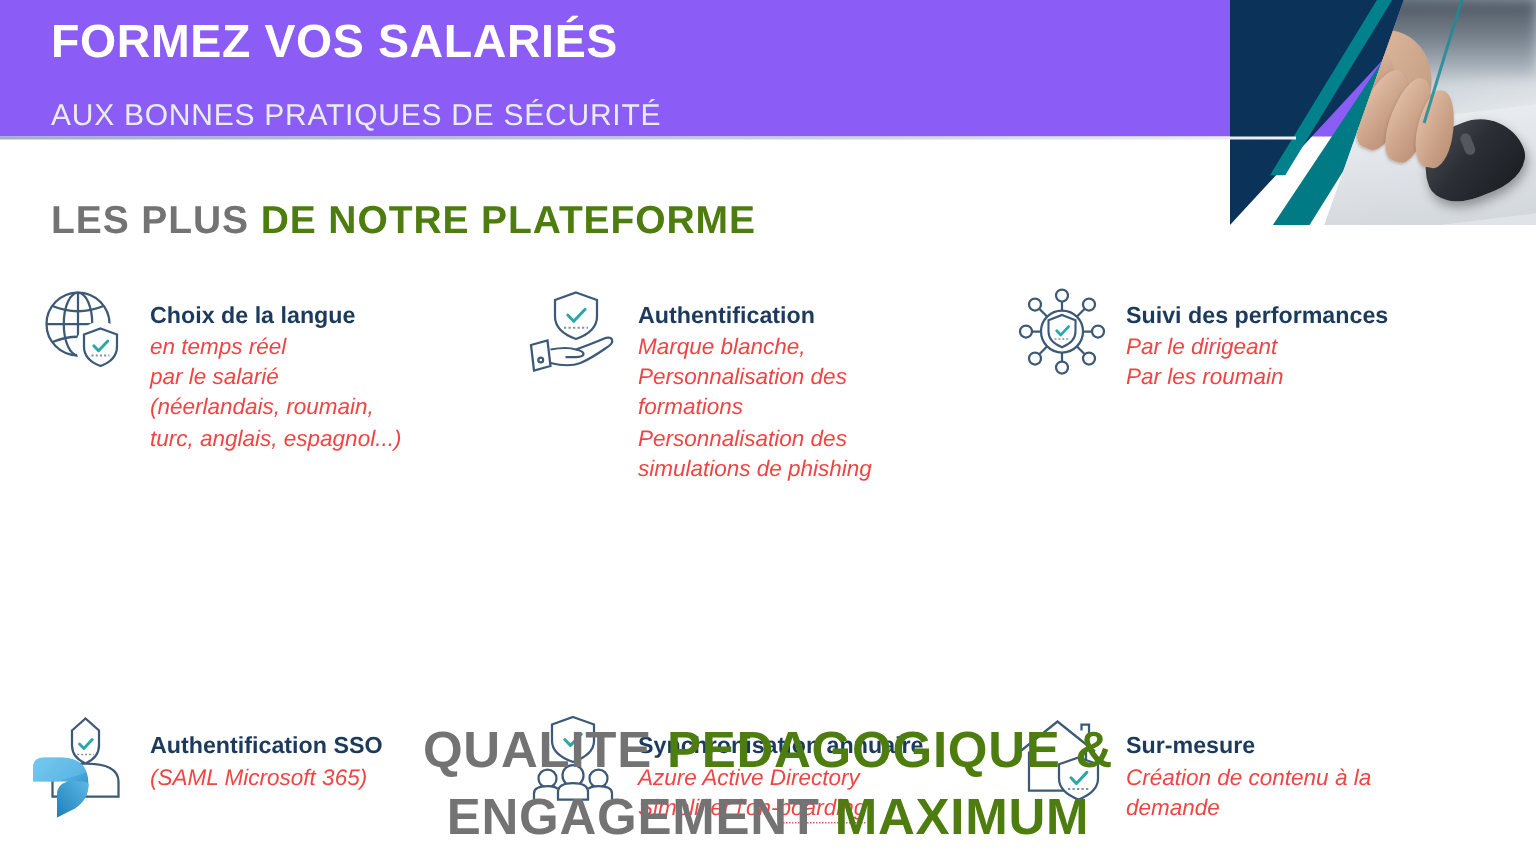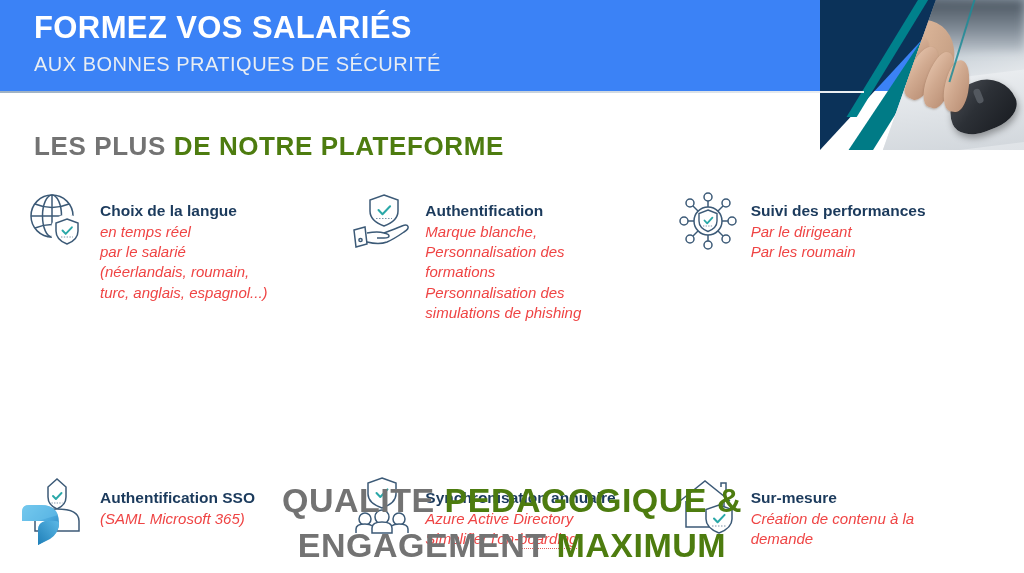--- a/index.html
+++ b/index.html
@@ -10,34 +10,34 @@
     width: 1024px; height: 573px;
     position: relative; overflow: hidden;
     font-family: "Liberation Sans", sans-serif;
     color: #1d3557;
   }
 
   
   .header {
     position: absolute; left: 0; top: 0;
     width: 1024px; height: 91px;
-    background: #3b82f6;
+    background: #8b5cf6;
     overflow: hidden;
   }
   .header-inner {
     position: absolute; left: 34px; top: 10px;
   }
   .header-title {
     font-size: 31px; font-weight: bold; color: #ffffff;
     letter-spacing: 0.4px; line-height: 1.18; margin: 0;
     white-space: nowrap;
   }
   .header-sub {
     font-size: 20px; font-weight: normal; color: #e8edf3;
-    letter-spacing: 0.5px; line-height: 1.2; margin: 5px 0 0 0;
+    letter-spacing: 0.5px; line-height: 1.2; margin: 18px 0 0 0;
     white-space: nowrap;
   }
 
   
   .header-wedge {
     position: absolute; top: 0; left: 820px;
     width: 204px; height: 150px;
     overflow: hidden;
   }
   .wedge-navy {

